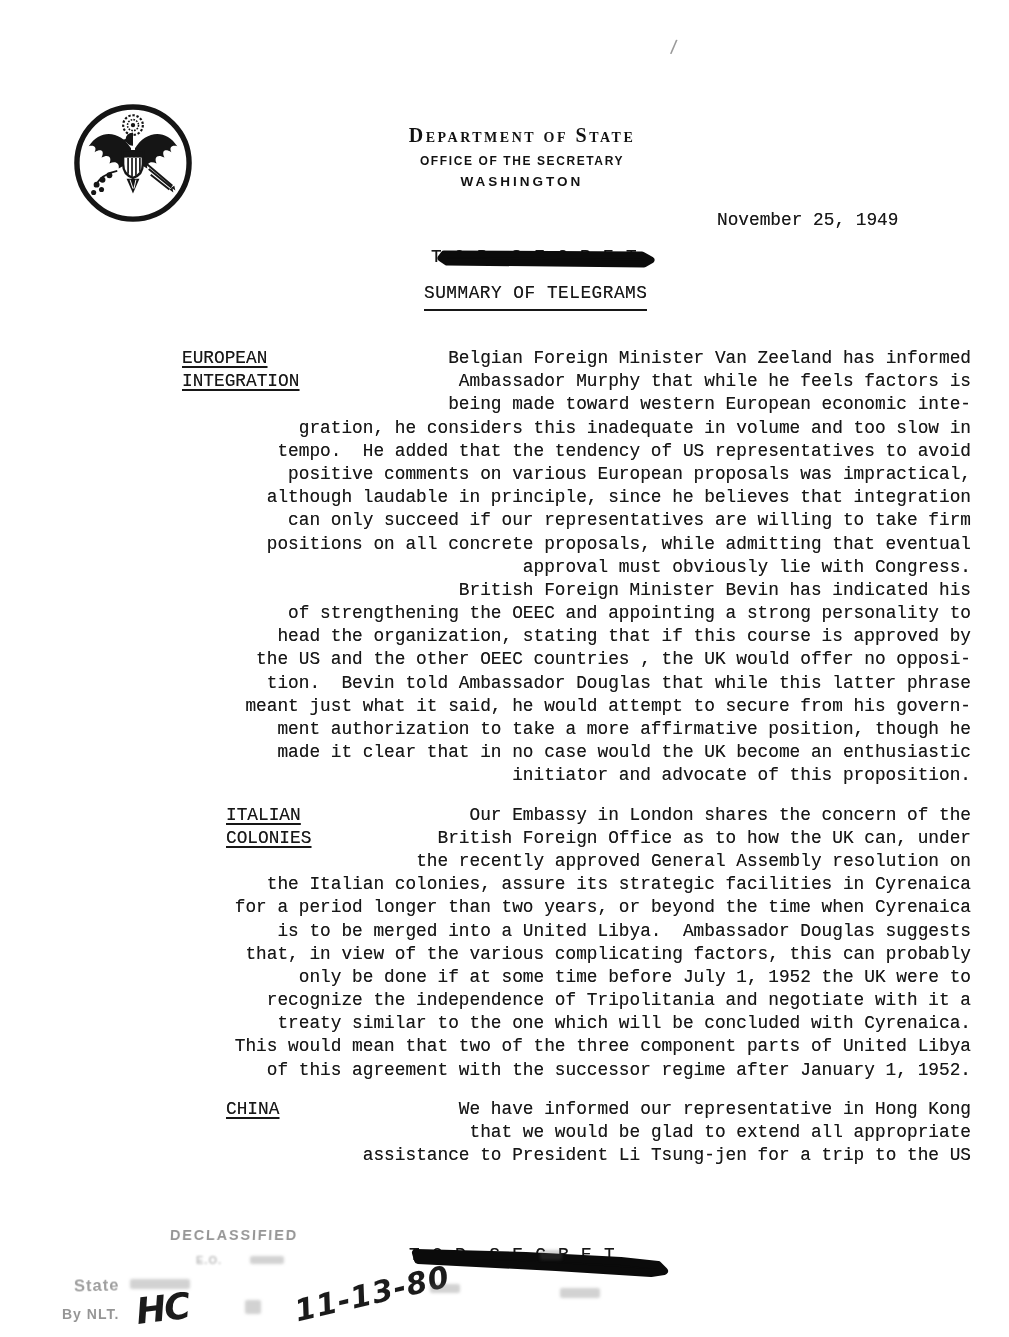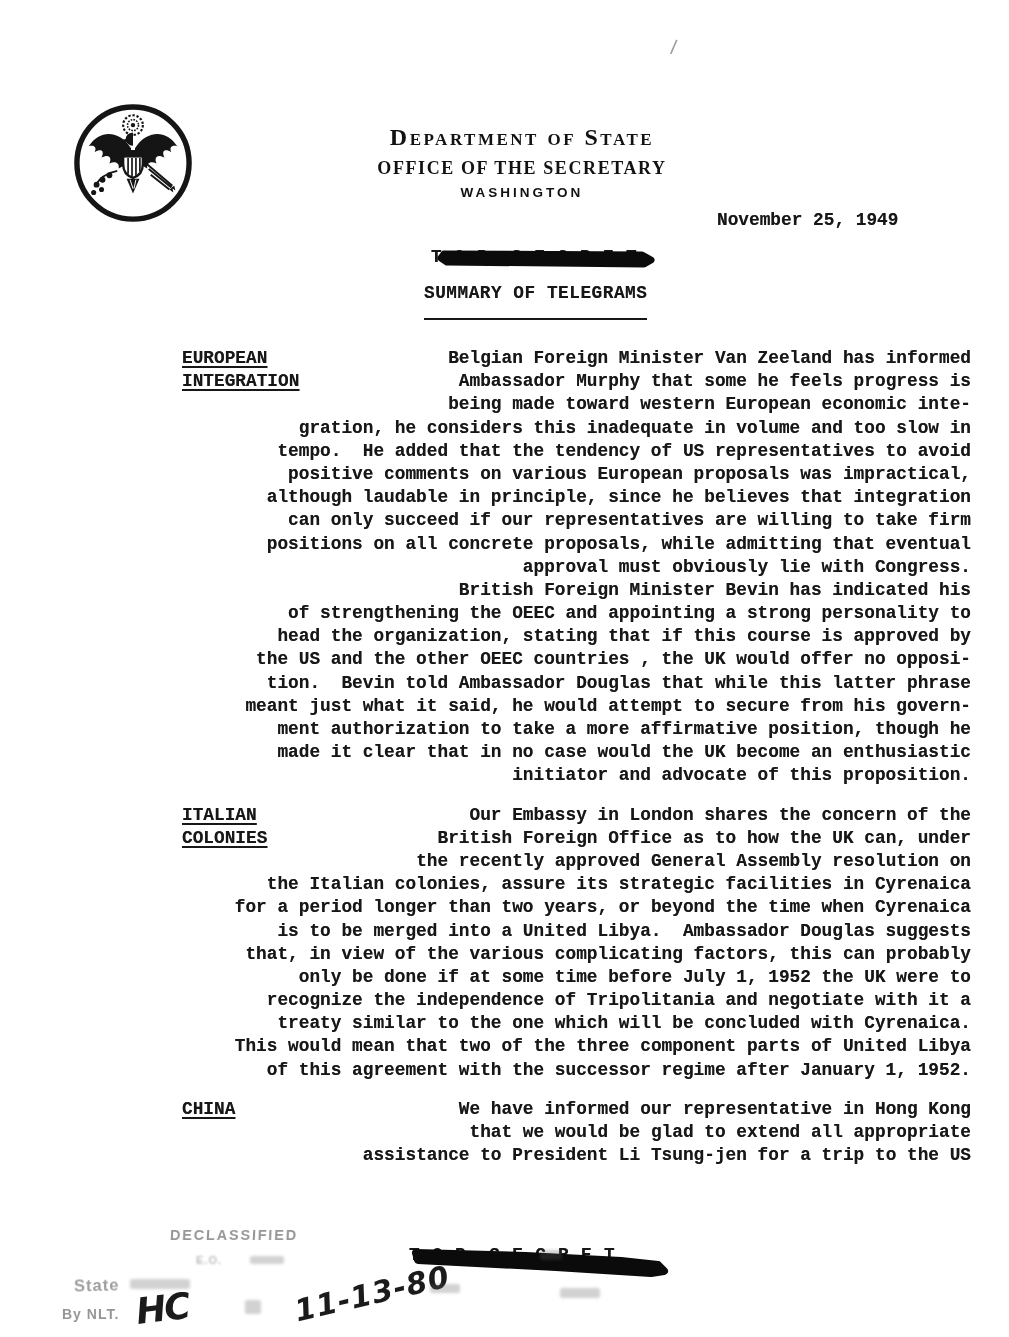--- a/index.html
+++ b/index.html
@@ -6,49 +6,49 @@
   body{
     width:1009px;height:1337px;position:relative;background:#f4f4f2;
     font-family:"Liberation Sans", sans-serif;
   }
   .page{
     position:absolute;inset:0;background:#ffffff;overflow:hidden;
   }
   
   .tw{
     font-family:"Liberation Mono", monospace;
-    font-weight:700;color:#171717;
+    font-weight:400;color:#171717;
     font-size:17.8px;line-height:23.2px;
     text-shadow:0 0 .4px rgba(10,10,10,.55);
   }
   
   .hdr{position:absolute;left:322px;top:124px;width:400px;text-align:center;color:#121212;}
   .hdr-dept{
     font-family:"Liberation Serif", serif;font-variant:small-caps;
-    font-weight:700;font-size:24px;letter-spacing:2.5px;
+    font-weight:700;font-size:20px;letter-spacing:2.5px;
   }
   .hdr-office{
-    margin-top:7px;font-weight:700;font-size:18px;letter-spacing:1.6px;font-family:Liberation Serif, serif;
+    margin-top:7px;font-weight:700;font-size:12px;letter-spacing:1.6px;
   }
   .hdr-city{
     margin-top:6px;font-weight:700;font-size:13.5px;letter-spacing:3px;
   }
   .date-line{position:absolute;left:717px;top:209px;}
   
   .classif-top{position:absolute;left:431px;top:246px;letter-spacing:.8px;white-space:pre;}
   .classif-bottom{position:absolute;left:409px;top:1244px;letter-spacing:.8px;white-space:pre;}
   .redact-svg{position:absolute;pointer-events:none;}
   .doc-title{
     position:absolute;left:424px;top:282px;letter-spacing:.5px;white-space:pre;
-    border-bottom:2px solid #171717;padding-bottom:13px;
+    border-bottom:2px solid #171717;padding-bottom:4px;
   }
   
   .doc-body{position:absolute;left:181px;top:347px;width:790px;}
   .section{position:relative;}
-  .section + .section{margin-top:16px;}
+  .section + .section{margin-top:16px;margin-left:44px;}
   .para + .para{}
   .line{white-space:pre;height:23.2px;text-align:right;}
   .line.ind{padding-left:174px;}
   .sec-label{position:absolute;left:1px;top:0;}
   .sec-label-line{
     white-space:pre;line-height:23.2px;display:table;
     text-decoration:underline;text-decoration-thickness:2px;text-underline-offset:3px;
   }
   
   .seal{position:absolute;left:72px;top:102px;}
@@ -120,21 +120,21 @@
   <div class="tw doc-title">SUMMARY OF TELEGRAMS</div>
 
   <div class="doc-body" id="sections">
       <div class="section">
         <div class="sec-label tw">
           <div class="sec-label-line">EUROPEAN</div>
           <div class="sec-label-line">INTEGRATION</div>
         </div>
         <div class="para">
           <div class="line tw ind">Belgian Foreign Minister Van Zeeland has informed</div>
-          <div class="line tw ind">Ambassador Murphy that some he feels progress is</div>
+          <div class="line tw ind">Ambassador Murphy that while he feels factors is</div>
           <div class="line tw ind">being made toward western European economic inte-</div>
           <div class="line tw">gration, he considers this inadequate in volume and too slow in</div>
           <div class="line tw">tempo.  He added that the tendency of US representatives to avoid</div>
           <div class="line tw">positive comments on various European proposals was impractical,</div>
           <div class="line tw">although laudable in principle, since he believes that integration</div>
           <div class="line tw">can only succeed if our representatives are willing to take firm</div>
           <div class="line tw">positions on all concrete proposals, while admitting that eventual</div>
           <div class="line tw">approval must obviously lie with Congress.</div>
         </div>
         <div class="para">

